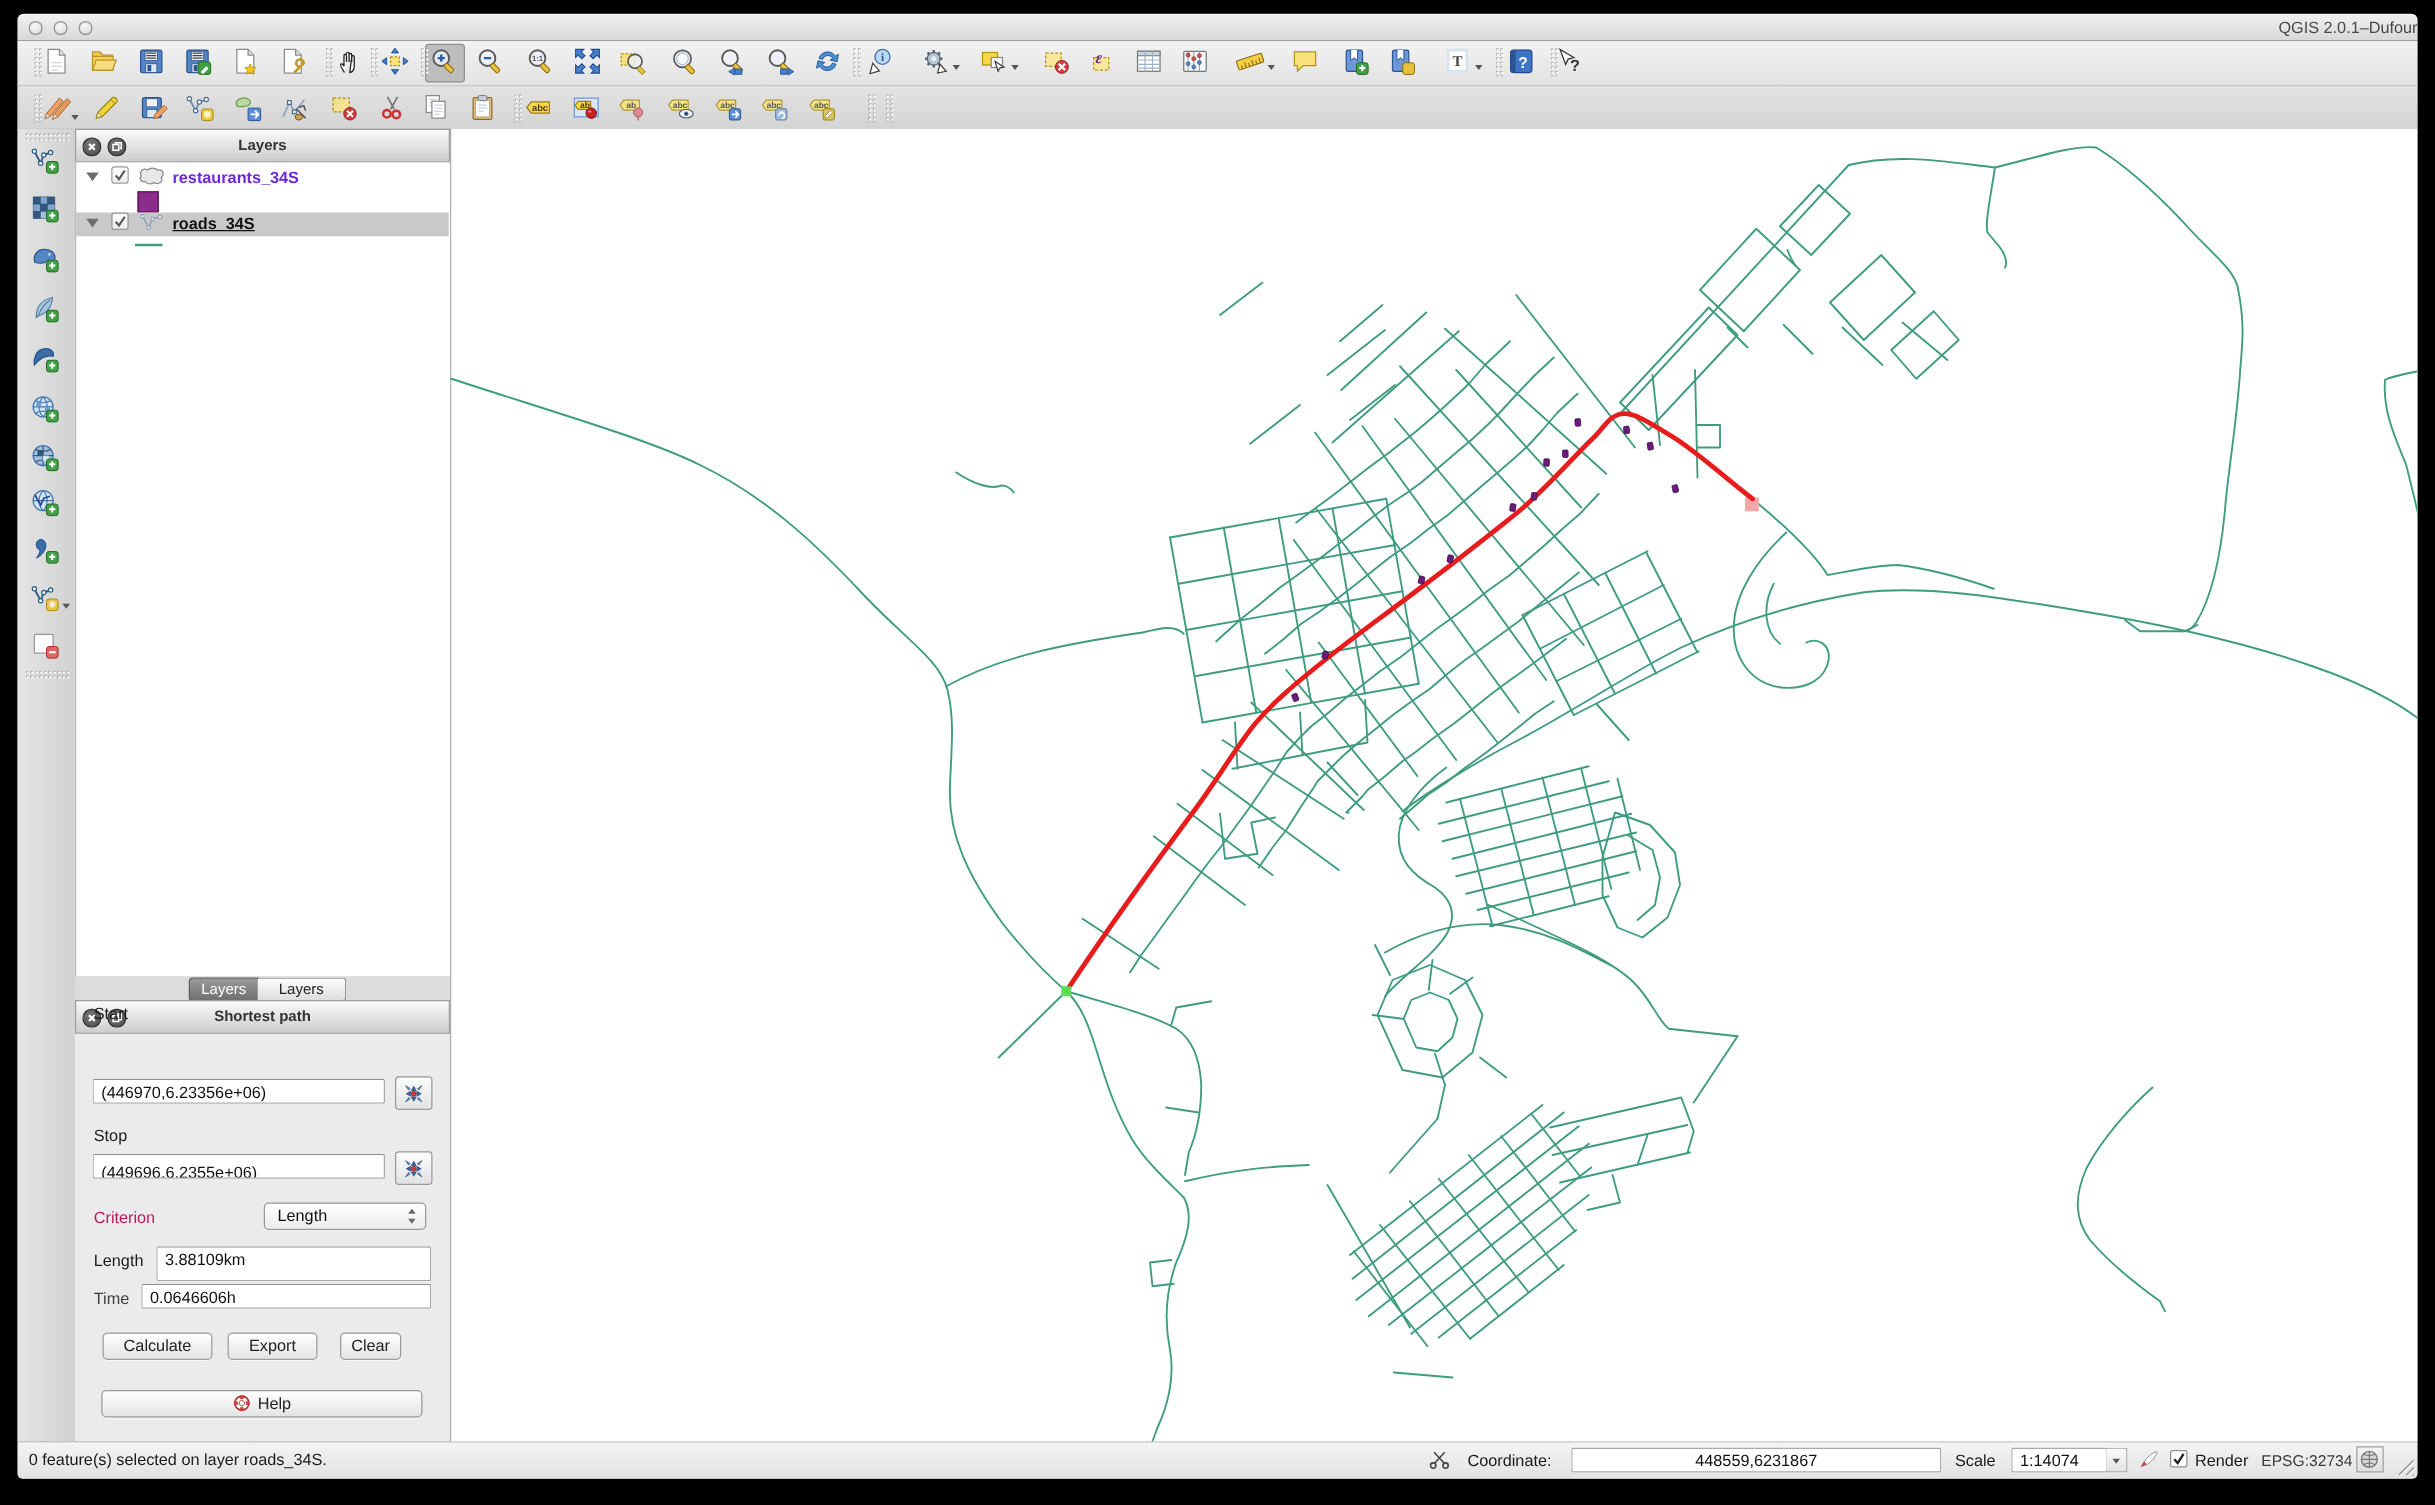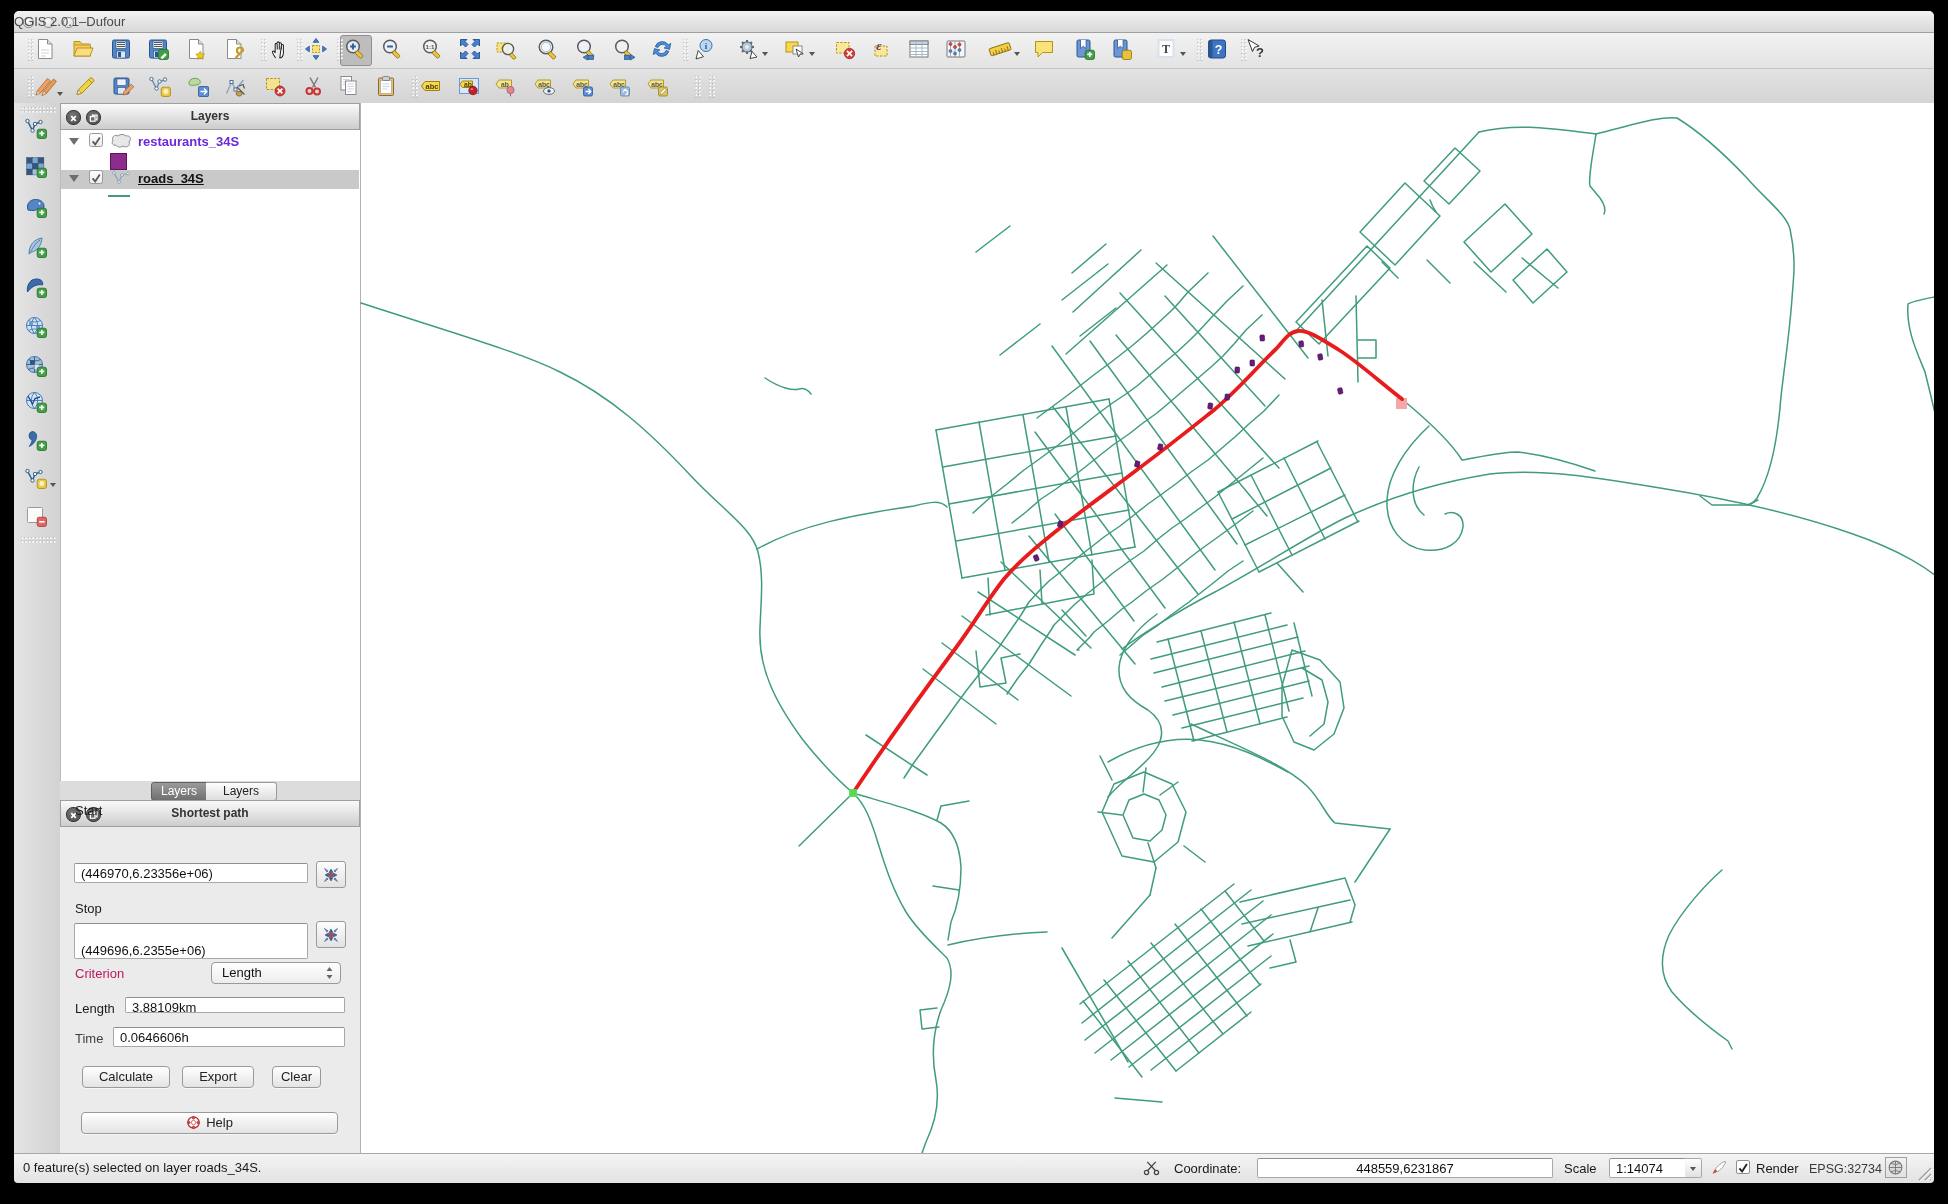--- a/index.html
+++ b/index.html
@@ -1,18 +1,18 @@
 <!DOCTYPE html>
 <html><head><meta charset="utf-8"><style>html,body{margin:0;padding:0;background:#000;width:1948px;height:1204px;overflow:hidden;font-family:"Liberation Sans",sans-serif;-webkit-font-smoothing:antialiased}*{box-sizing:content-box}</style></head><body>
 <div style="position:absolute;left:14px;top:11px;width:1920px;height:1172px;background:#ececec;border-radius:5px 5px 4px 4px;overflow:hidden">
     <div style="position:absolute;left:0;top:0;width:1920px;height:21px;background:linear-gradient(#f2f2f2,#d8d8d8);border-bottom:1px solid #9f9f9f;border-radius:5px 5px 0 0"></div>
     <div style="position:absolute;left:9px;top:6px;width:9px;height:9px;border-radius:5px;background:radial-gradient(circle at 40% 30%,#fafafa,#d6d6d6);border:1px solid #909090"></div>
     <div style="position:absolute;left:29px;top:6px;width:9px;height:9px;border-radius:5px;background:radial-gradient(circle at 40% 30%,#fafafa,#d6d6d6);border:1px solid #909090"></div>
     <div style="position:absolute;left:49px;top:6px;width:9px;height:9px;border-radius:5px;background:radial-gradient(circle at 40% 30%,#fafafa,#d6d6d6);border:1px solid #909090"></div>
-    <div style="position:absolute;left:0;top:3px;width:1920px;text-align:left;font-size:13px;color:#4a4a4a">QGIS 2.0.1–Dufour</div>
+    <div style="position:absolute;left:0;top:3px;width:1920px;text-align:right;font-size:13px;color:#4a4a4a">QGIS 2.0.1–Dufour</div>
     <div style="position:absolute;left:0;top:22px;width:1920px;height:70px;background:linear-gradient(#f2f2f2,#d4d4d4);border-bottom:1px solid #909090"></div>
     <div style="position:absolute;left:0;top:57px;width:1920px;height:1px;background:#c6c6c6"></div>
     <div style="position:absolute;left:0;top:92px;width:46px;height:1050px;background:linear-gradient(90deg,#e4e4e4,#d2d2d2);border-right:1px solid #aaa"></div>
     <div style="position:absolute;left:46px;top:92px;width:300px;height:697px;background:#e6e6e6"></div>
     <div style="position:absolute;left:46px;top:92px;width:300px;height:27px;box-sizing:border-box;background:linear-gradient(#fafafa,#cdcdcd);border:1px solid #9f9f9f"></div>
     <div style="position:absolute;left:46px;top:98px;width:300px;text-align:center;font-size:12px;font-weight:bold;color:#333">Layers</div>
     <div style="position:absolute;left:52px;top:99px;width:13px;height:13px;border-radius:7px;background:radial-gradient(circle at 40% 35%,#777,#4a4a4a);border:0.5px solid #333"><svg width="13" height="13" viewBox="0 0 13 13">
         <path d="M4.2,4.2 l4.6,4.6 M8.8,4.2 l-4.6,4.6" stroke="#fff" stroke-width="1.7"></path>
       </svg></div>
     <div style="position:absolute;left:72px;top:99px;width:13px;height:13px;border-radius:7px;background:radial-gradient(circle at 40% 35%,#777,#4a4a4a);border:0.5px solid #333"><svg width="13" height="13" viewBox="0 0 13 13">
@@ -63,37 +63,37 @@
     <div style="position:absolute;left:302px;top:850px;width:28px;height:25px;background:linear-gradient(#fdfdfd,#e2e2e2);border:1px solid #9a9a9a;border-radius:3px;display:flex;align-items:center;justify-content:center">
       <svg width="20" height="20" viewBox="0 0 20 20">
         <g fill="#3a66a8" stroke="#1d4070" stroke-width="0.5">
           <path d="M10,4 l2,3.5 h-4z M10,16 l2,-3.5 h-4z M4,10 l3.5,2 v-4z M16,10 l-3.5,2 v-4z"></path>
           <path d="M3.5,3.5 l3.6,2.4 -1.2,1.2z M16.5,3.5 l-2.4,3.6 -1.2,-1.2z M3.5,16.5 l2.4,-3.6 1.2,1.2z M16.5,16.5 l-3.6,-2.4 1.2,-1.2z" fill="#7d99c4"></path>
         </g>
         <circle cx="10" cy="10" r="2" fill="#d43c3c" stroke="#8f1f1f" stroke-width="0.6"></circle>
       </svg>
     </div>
     <div style="position:absolute;left:61px;top:890px;font-size:13px;color:#1a1a1a">Stop</div>
-    <div style="position:absolute;left:60px;top:912px;width:234px;height:20px;box-sizing:border-box;background:#fff;border:1px solid #a8a8a8;border-top-color:#8f8f8f;border-radius:2px;font-size:13px;line-height:19px;color:#111;text-align:left;padding:17px 6px;white-space:nowrap;overflow:hidden">(449696,6.2355e+06)</div>
+    <div style="position:absolute;left:60px;top:912px;width:234px;height:20px;box-sizing:border-box;background:#fff;border:1px solid #a8a8a8;border-top-color:#8f8f8f;border-radius:2px;font-size:13px;line-height:19px;color:#111;text-align:left;padding:4px 6px;white-space:nowrap;overflow:hidden">(449696,6.2355e+06)</div>
     <div style="position:absolute;left:302px;top:910px;width:28px;height:25px;background:linear-gradient(#fdfdfd,#e2e2e2);border:1px solid #9a9a9a;border-radius:3px;display:flex;align-items:center;justify-content:center">
       <svg width="20" height="20" viewBox="0 0 20 20">
         <g fill="#3a66a8" stroke="#1d4070" stroke-width="0.5">
           <path d="M10,4 l2,3.5 h-4z M10,16 l2,-3.5 h-4z M4,10 l3.5,2 v-4z M16,10 l-3.5,2 v-4z"></path>
           <path d="M3.5,3.5 l3.6,2.4 -1.2,1.2z M16.5,3.5 l-2.4,3.6 -1.2,-1.2z M3.5,16.5 l2.4,-3.6 1.2,1.2z M16.5,16.5 l-3.6,-2.4 1.2,-1.2z" fill="#7d99c4"></path>
         </g>
         <circle cx="10" cy="10" r="2" fill="#d43c3c" stroke="#8f1f1f" stroke-width="0.6"></circle>
       </svg>
     </div>
     <div style="position:absolute;left:61px;top:955px;font-size:13px;color:#be185d">Criterion</div>
     <div style="position:absolute;left:197px;top:951px;width:130px;height:22px;box-sizing:border-box;background:linear-gradient(#ffffff,#ececec);border:1px solid #9a9a9a;border-radius:4px;font-size:13px;line-height:20px;color:#111;padding-left:10px">Length<svg width="9" height="14" viewBox="0 0 9 14" style="position:absolute;right:6px;top:3px">
         <path d="M4.5,1 l3,4 h-6z" fill="#666"></path>
         <path d="M4.5,13 l3,-4 h-6z" fill="#666"></path>
       </svg></div>
     <div style="position:absolute;left:61px;top:990px;font-size:13px;color:#1a1a1a">Length</div>
-    <div style="position:absolute;left:111px;top:986px;width:220px;height:16px;box-sizing:border-box;background:#fff;border:1px solid #a8a8a8;border-top-color:#8f8f8f;border-radius:2px;font-size:13px;line-height:19px;color:#111;text-align:left;padding:0 6px;white-space:nowrap;overflow:hidden">3.88109km</div>
+    <div style="position:absolute;left:111px;top:986px;width:220px;height:28px;box-sizing:border-box;background:#fff;border:1px solid #a8a8a8;border-top-color:#8f8f8f;border-radius:2px;font-size:13px;line-height:19px;color:#111;text-align:left;padding:0 6px;white-space:nowrap;overflow:hidden">3.88109km</div>
     <div style="position:absolute;left:61px;top:1020px;font-size:13px;color:#404040">Time</div>
     <div style="position:absolute;left:99px;top:1016px;width:232px;height:20px;box-sizing:border-box;background:#fff;border:1px solid #a8a8a8;border-top-color:#8f8f8f;border-radius:2px;font-size:13px;line-height:19px;color:#111;text-align:left;padding:0 6px;white-space:nowrap;overflow:hidden">0.0646606h</div>
     <div style="position:absolute;left:68px;top:1055px;width:86px;height:20px;background:linear-gradient(#ffffff,#f2f2f2 45%,#e4e4e4);border:1px solid #9a9a9a;border-radius:4px;box-shadow:0 1px 0 rgba(255,255,255,.6);text-align:center;font-size:13px;line-height:20px;color:#222">Calculate</div>
     <div style="position:absolute;left:168px;top:1055px;width:70px;height:20px;background:linear-gradient(#ffffff,#f2f2f2 45%,#e4e4e4);border:1px solid #9a9a9a;border-radius:4px;box-shadow:0 1px 0 rgba(255,255,255,.6);text-align:center;font-size:13px;line-height:20px;color:#222">Export</div>
     <div style="position:absolute;left:258px;top:1055px;width:47px;height:20px;background:linear-gradient(#ffffff,#f2f2f2 45%,#e4e4e4);border:1px solid #9a9a9a;border-radius:4px;box-shadow:0 1px 0 rgba(255,255,255,.6);text-align:center;font-size:13px;line-height:20px;color:#222">Clear</div>
     <div style="position:absolute;left:67px;top:1101px;width:255px;height:20px;background:linear-gradient(#ffffff,#f2f2f2 45%,#e4e4e4);border:1px solid #9a9a9a;border-radius:4px;box-shadow:0 1px 0 rgba(255,255,255,.6);text-align:center;font-size:13px;line-height:20px;color:#222"><svg width="15" height="15" viewBox="0 0 24 24" style="vertical-align:-3px;margin-right:5px">
         <circle cx="12" cy="12" r="9" fill="#fff" stroke="#b03030" stroke-width="2"></circle>
         <circle cx="12" cy="12" r="3.5" fill="#fff" stroke="#b03030"></circle>
         <g fill="#d44" stroke="#8f1f1f" stroke-width="0.5">
           <circle cx="12" cy="4.5" r="2.4"></circle>

